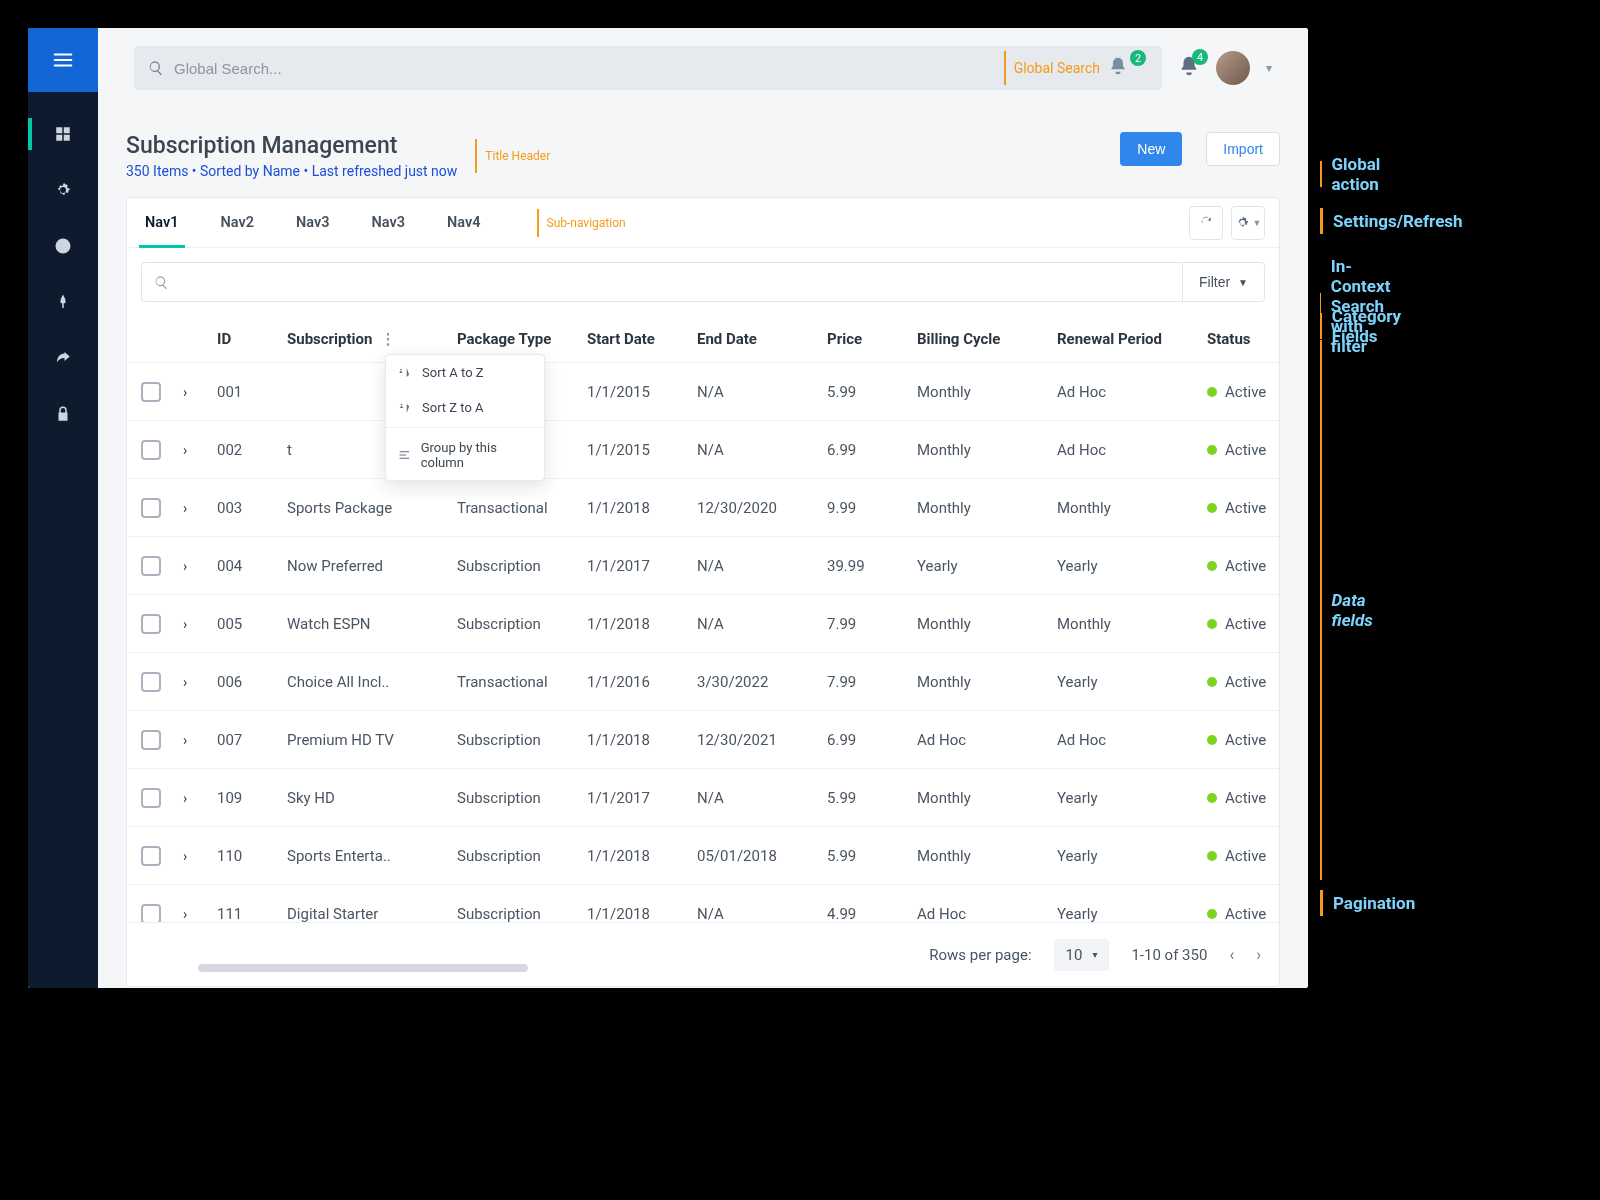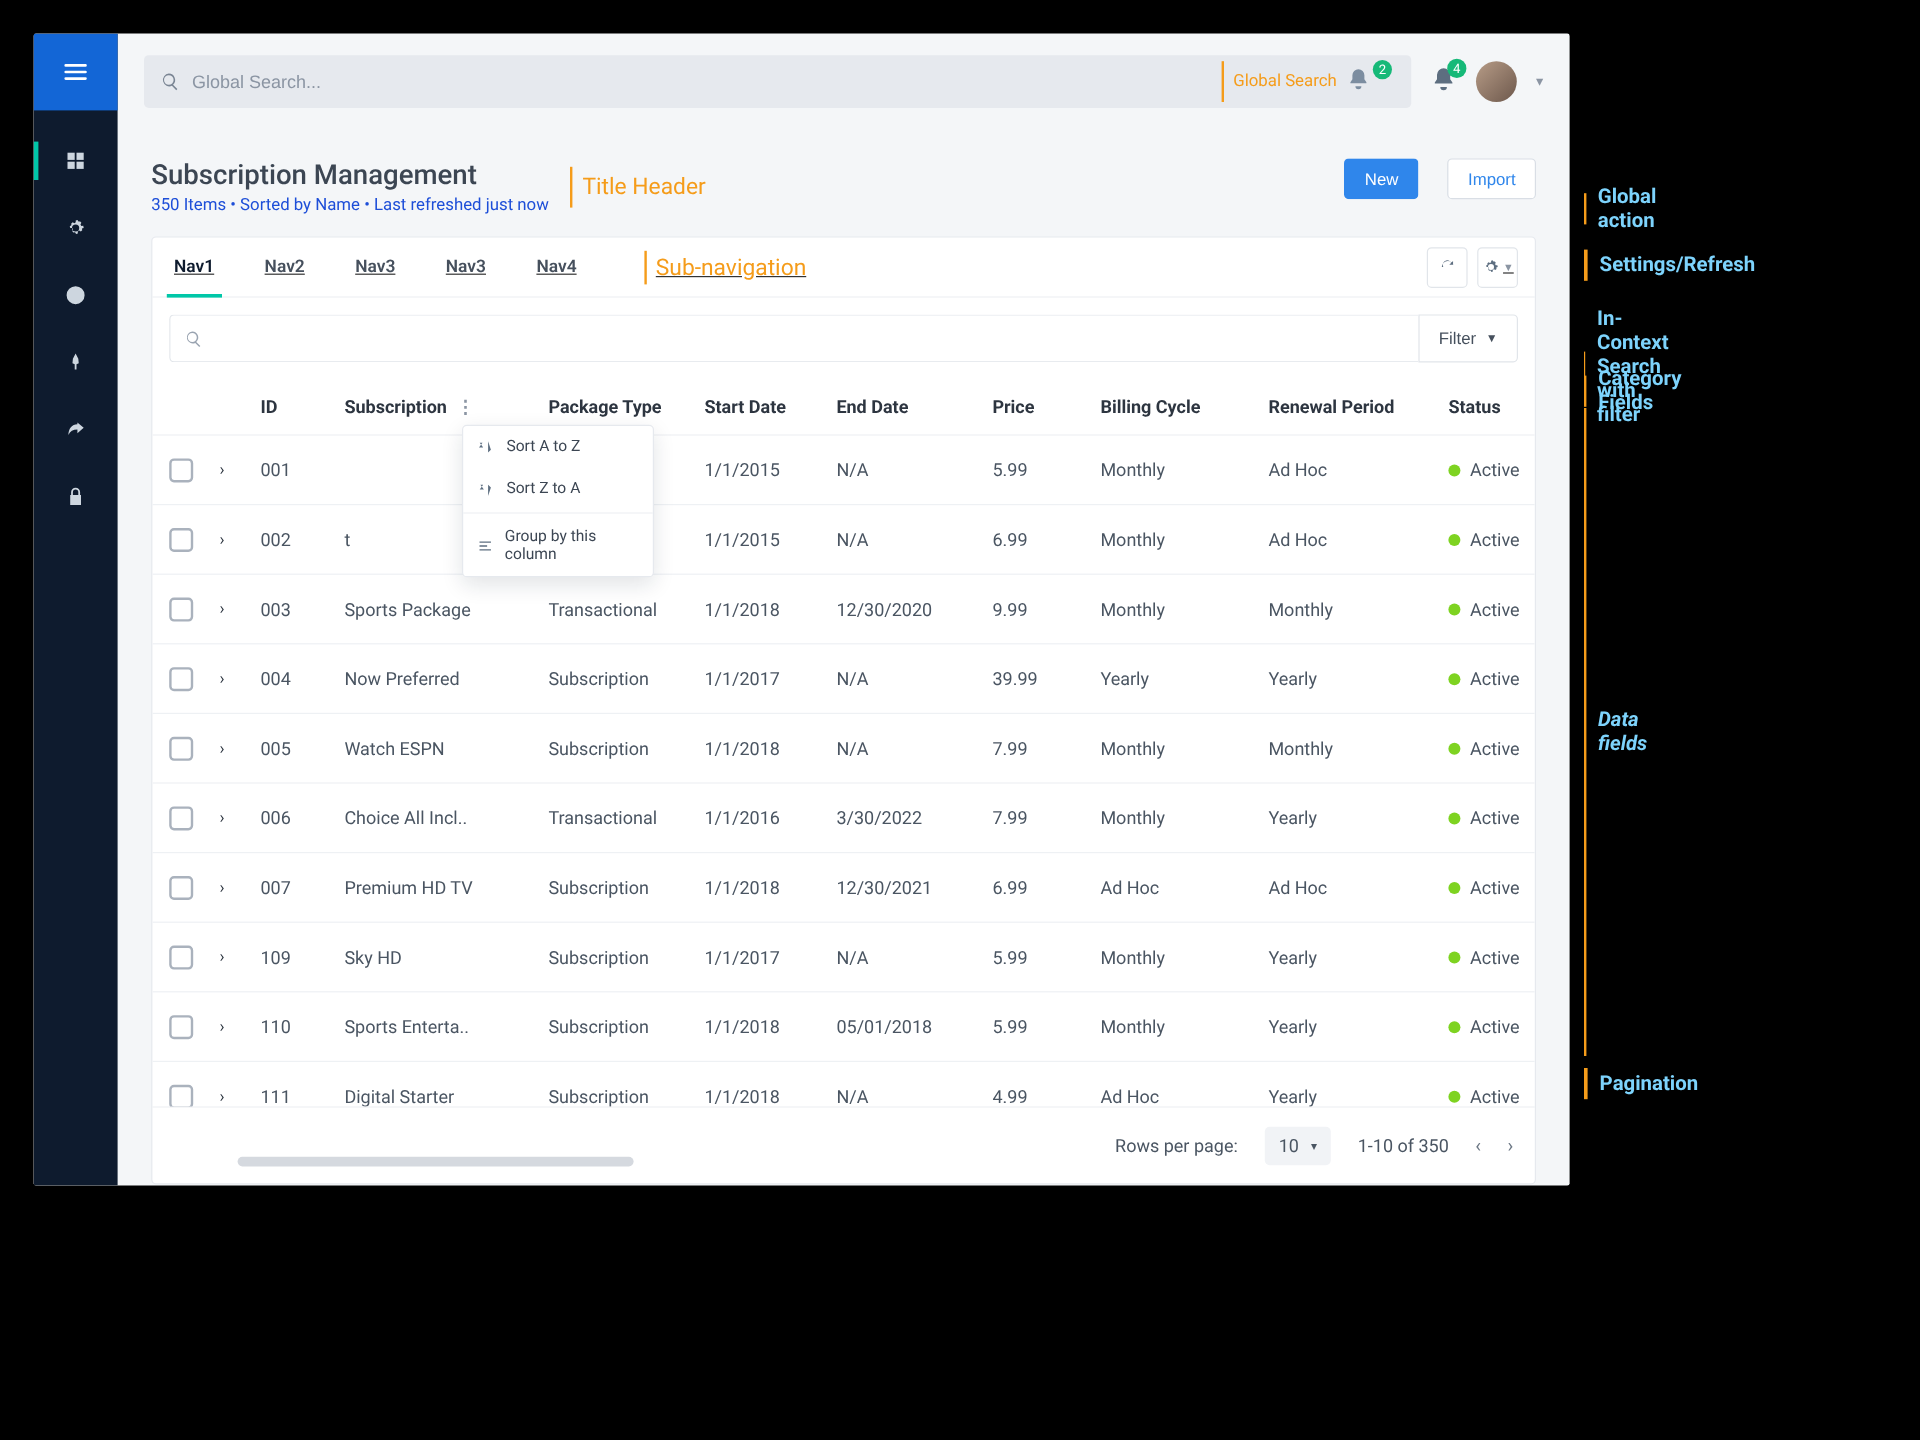--- a/index.html
+++ b/index.html
@@ -11,21 +11,21 @@
   .sidebar { position:absolute; left:0; top:0; width:70px; height:100%; background:#0e1b2e; }
   .sidebar .brand { width:70px; height:64px; background:#1366d6; display:flex; align-items:center; justify-content:center; }
   .sidebar .nav { display:flex; flex-direction:column; align-items:center; gap:28px; padding-top:28px;}
   .sidebar .nav .item { width:70px; height:28px; display:flex; align-items:center; justify-content:center; color:#cdd6df; position:relative;}
   .sidebar .nav .item.active::before { content:""; position:absolute; left:0; top:-2px; bottom:-2px; width:4px; background:#00c7a8; }
   .icon { display:inline-flex; align-items:center; justify-content:center; }
   .icon svg { width:18px; height:18px; fill:#cdd6df; }
   .brand svg { width:22px; height:22px; stroke:#fff; fill:none; }
 
   
-  .topbar { position:absolute; left:70px; right:0; top:0; height:80px; display:flex; align-items:center; padding:0 22px; gap:16px;}
+  .topbar { position:absolute; left:70px; right:0; top:0; height:80px; display:flex; align-items:center; padding:0 36px; gap:16px;}
   .global-search { flex:1; height:44px; background:#e6e9ee; border-radius:4px; display:flex; align-items:center; padding:0 14px; color:#7a8593;}
   .global-search svg{width:16px;height:16px;fill:#7a8593;margin-right:10px;}
   .global-search input { flex:1; border:none; background:transparent; font-size:15px; color:#333; outline:none;}
   .global-search input::placeholder{color:#8b95a3;}
   .gs-annot { display:flex; align-items:center; gap:8px; padding-right:10px;}
   .gs-annot .bar{width:2px;height:34px;background:#f59c1a;}
   .gs-annot .lbl{color:#f59c1a; font-size:14px;}
   .gs-annot .bell{position:relative;}
   .gs-annot .bell svg{width:20px;height:20px;fill:#7c8da0;}
   .gs-annot .bell .badge{position:absolute;top:-6px;right:-8px;background:#16b978;color:#fff;font-size:11px;width:16px;height:16px;border-radius:50%;display:flex;align-items:center;justify-content:center;}
@@ -36,28 +36,28 @@
   .chev{color:#8b95a3;font-size:12px;}
 
   
   .content { position:absolute; left:70px; right:0; top:80px; bottom:0; padding:24px 28px 24px 28px; overflow:hidden;}
   .titlebar{display:flex;align-items:flex-start;justify-content:space-between;}
   .title-left{display:flex;align-items:center;gap:18px;}
   .title h1{font-size:23px;font-weight:500;color:#3c4653;}
   .subtitle{font-size:14px;color:#1d4ed8;margin-top:4px;}
   .annot{display:flex;align-items:center;gap:8px;}
   .annot .bar{width:2px;height:34px;background:#f59c1a;}
-  .annot .lbl{color:#f59c1a;font-size:19px;white-space:nowrap;}
+  .annot .lbl{color:#f59c1a;font-size:12px;white-space:nowrap;}
   .actions{display:flex;gap:24px;align-items:flex-start;}
   .btn{height:34px;padding:0 16px;border-radius:4px;font-size:14px;border:1px solid transparent;cursor:pointer;display:inline-flex;align-items:center;}
   .btn.primary{background:#2f86eb;color:#fff;}
   .btn.ghost{background:#fff;color:#2f86eb;border:1px solid #d9dee5;}
 
   .card{background:#fff;border:1px solid #e6e9ee;border-radius:4px;margin-top:18px; height:790px; display:flex; flex-direction:column; }
-  .tabs-row{display:flex;align-items:center;justify-content:space-between;border-bottom:1px solid #eef1f4;padding:0 14px;text-decoration:underline;}
+  .tabs-row{display:flex;align-items:center;justify-content:space-between;border-bottom:1px solid #eef1f4;padding:0 14px;}
   .tabs{display:flex;gap:34px;align-items:center;}
   .tab{padding:16px 4px;font-size:14.5px;color:#46505d;font-weight:600;position:relative;}
   .tab.active{color:#0e1b2e;}
   .tab.active::after{content:"";position:absolute;left:-2px;right:-2px;bottom:-1px;height:3px;background:#00c7a8;}
   .tab-tools{display:flex;gap:8px;align-items:center;}
   .iconbtn{width:34px;height:34px;border:1px solid #e1e5ea;border-radius:4px;background:#fff;display:flex;align-items:center;justify-content:center;color:#5d6e80;cursor:pointer;}
   .iconbtn svg{width:15px;height:15px;fill:#5d6e80;}
   .iconbtn .chev-sm{font-size:9px;color:#8b95a3;margin-left:3px;}
 
   .searchrow{display:flex;gap:0;padding:14px 14px;}

